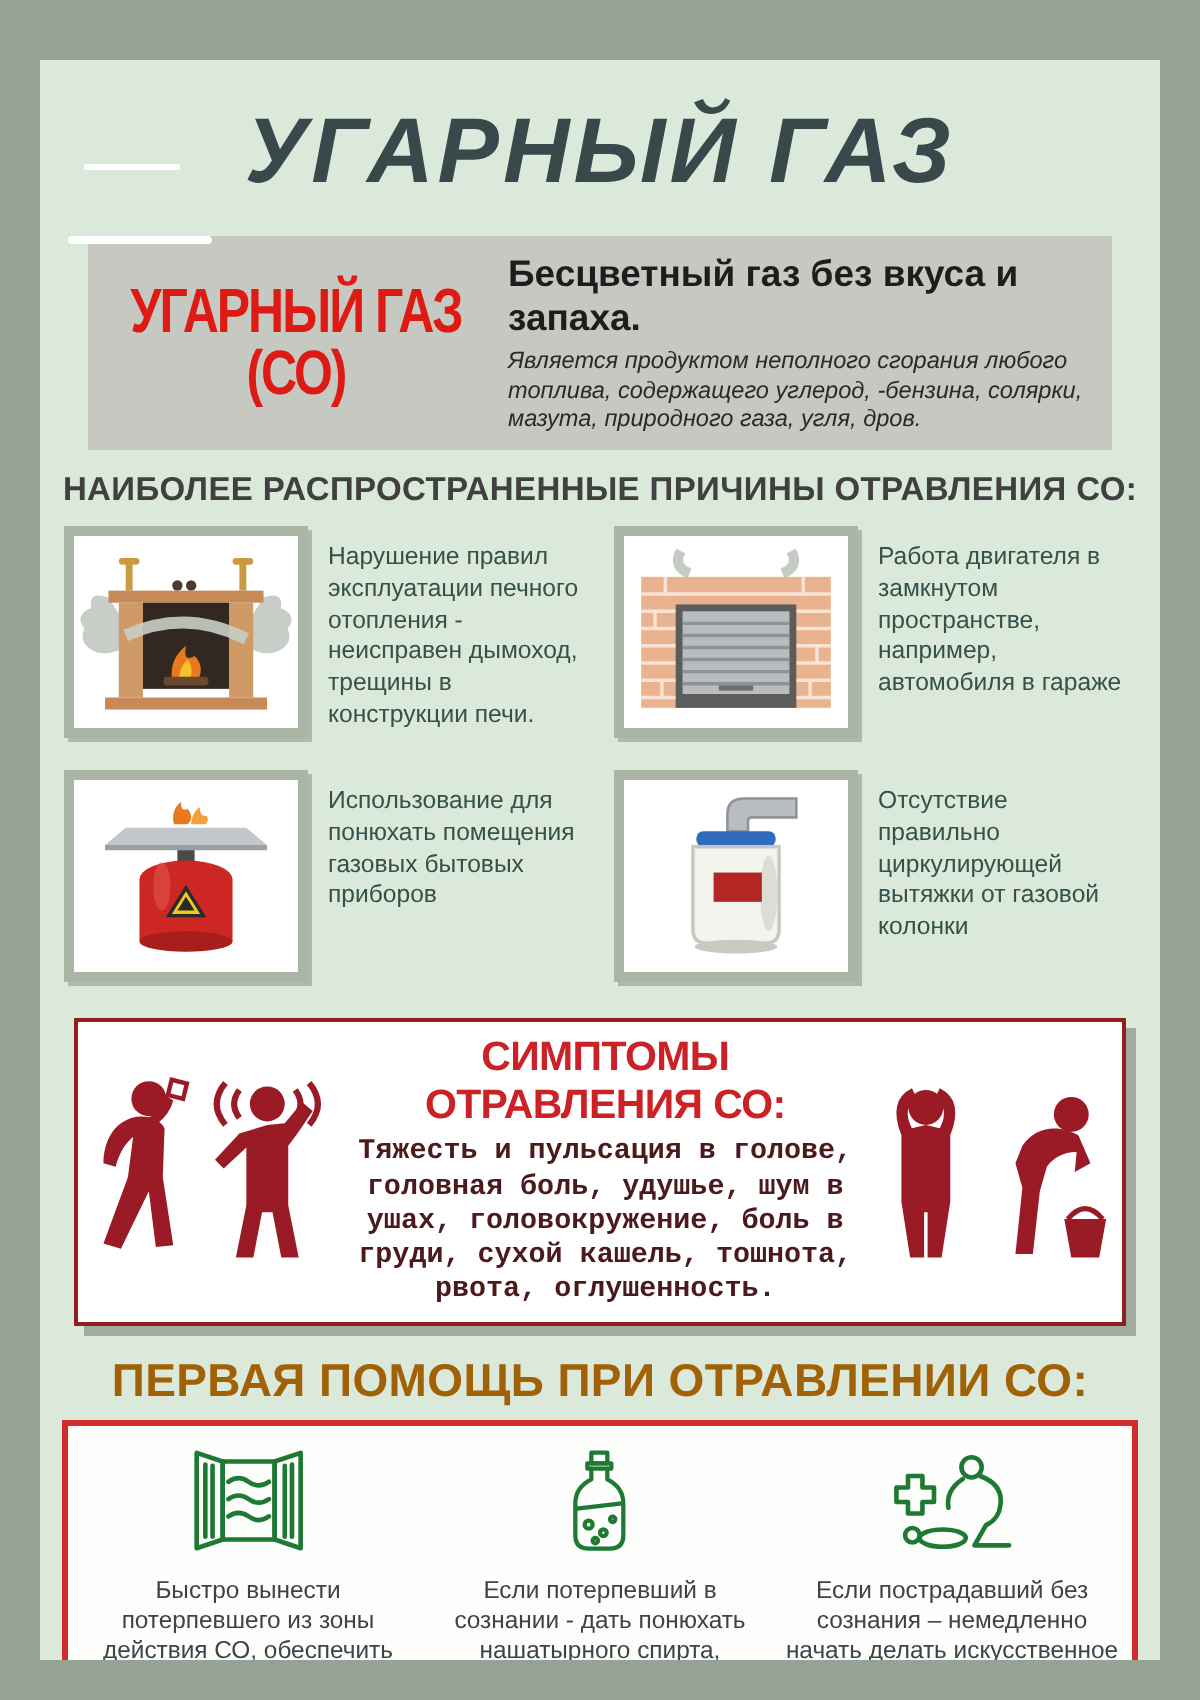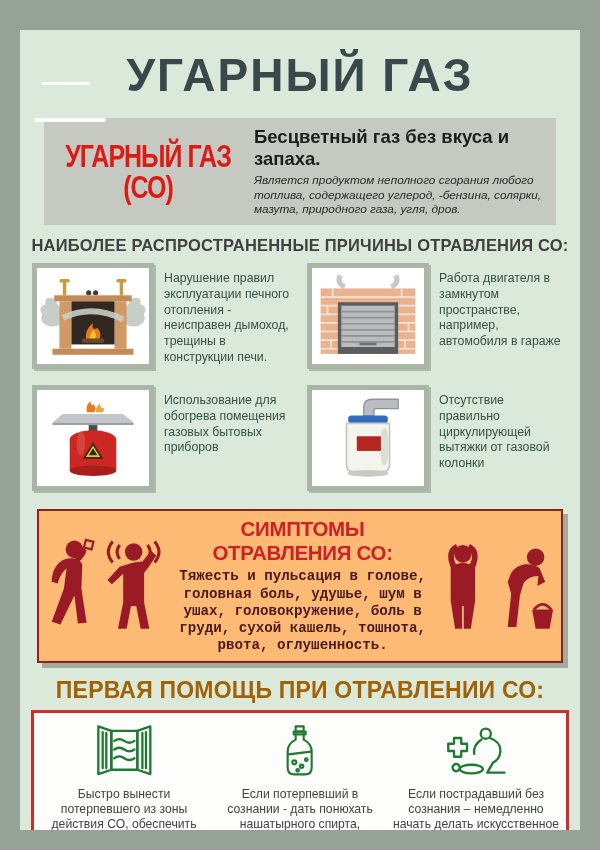--- a/index.html
+++ b/index.html
@@ -15,20 +15,21 @@
     background:#dbe9da; overflow:hidden;
   }
   .deco-dash { position:absolute; background:#ffffff; border-radius:2px; }
   .dash1 { left:22px; top:52px; width:48px; height:3px; }
   .dash2 { left:14px; top:88px; width:72px; height:4px; }
 
   h1.title {
     margin-top:18px; text-align:center;
     font-size:46px; font-weight:bold; letter-spacing:2px;
     color:#39494b;
+    font-style:italic;
   }
 
   .info-box {
     margin:16px auto 0; width:512px; min-height:72px;
     background:#c5c9c1; display:flex; align-items:center;
     padding:8px 10px 8px 6px; gap:8px;
   }
   .info-label {
     flex:0 0 196px; text-align:center;
     color:#de1a15; font-size:25px; font-weight:bold; line-height:1;
@@ -55,21 +56,21 @@
     border:5px solid #a9b5a5; box-shadow:2px 2px 0 rgba(90,100,90,0.35);
     display:flex; align-items:center; justify-content:center;
   }
   .icon-frame svg { width:112px; height:92px; }
   .cause-text {
     font-size:12.3px; line-height:1.28; color:#35514a; padding-top:8px;
   }
 
   .symptoms {
     margin:18px auto 0; width:526px; min-height:112px;
-    background:#fdba74; border:2px solid #8e2020;
+    background:#ffffff; border:2px solid #8e2020;
     box-shadow:5px 5px 0 #a3ab9e;
     display:flex; align-items:center; padding:6px 4px;
   }
   .sym-icons { display:flex; align-items:flex-end; gap:2px; flex:0 0 108px; justify-content:center; }
   .sym-icons svg { height:96px; }
   .sym-center { flex:1; text-align:center; }
   .sym-title { color:#cc2127; font-size:20.5px; font-weight:bold; letter-spacing:-0.3px; }
   .sym-text {
     margin-top:3px; color:#4b1a1c; font-size:14.2px; font-weight:bold;
     line-height:1.22;
@@ -185,21 +186,21 @@
           <polygon points="18,32 112,32 112,35 18,35" fill="#9aa0a6"></polygon>
           <rect x="60" y="35" width="10" height="7" fill="#4a4a4a"></rect>
           <ellipse cx="65" cy="52" rx="27" ry="11" fill="#cc2722"></ellipse>
           <rect x="38" y="52" width="54" height="36" fill="#cc2722"></rect>
           <ellipse cx="65" cy="88" rx="27" ry="6" fill="#a81e1a"></ellipse>
           <ellipse cx="51" cy="56" rx="5" ry="14" fill="#e05a50" opacity="0.55"></ellipse>
           <polygon points="65,57 75,73 55,73" fill="#f4c71f" stroke="#2a2a2a" stroke-width="2"></polygon>
           <polygon points="65,62 70,70 60,70" fill="#2a2a2a"></polygon>
         </svg>
       </span>
-      <div class="cause-text">Использование для обогрева помещения газовых бытовых приборов</div>
+      <div class="cause-text">Использование для понюхать помещения газовых бытовых приборов</div>
     </div>
 
     <div class="cause">
       <span class="icon-frame">
         <svg viewBox="0 0 130 100">
           <path d="M60 24 L60 14 Q60 5 70 5 L100 5 L100 16 L74 16 Q72 16 72 18 L72 24 Z" fill="#b9bdc1" stroke="#8f9498" stroke-width="1.5"></path>
           <rect x="42" y="24" width="46" height="9" rx="4" fill="#2f6cc0"></rect>
           <path d="M40 33 h50 v48 q0 8 -8 8 h-34 q-8 0 -8 -8 Z" fill="#f4f4ee" stroke="#c6c8c2" stroke-width="2"></path>
           <ellipse cx="84" cy="60" rx="5" ry="22" fill="#dcded6"></ellipse>
           <rect x="52" y="48" width="28" height="17" fill="#b32622"></rect>

